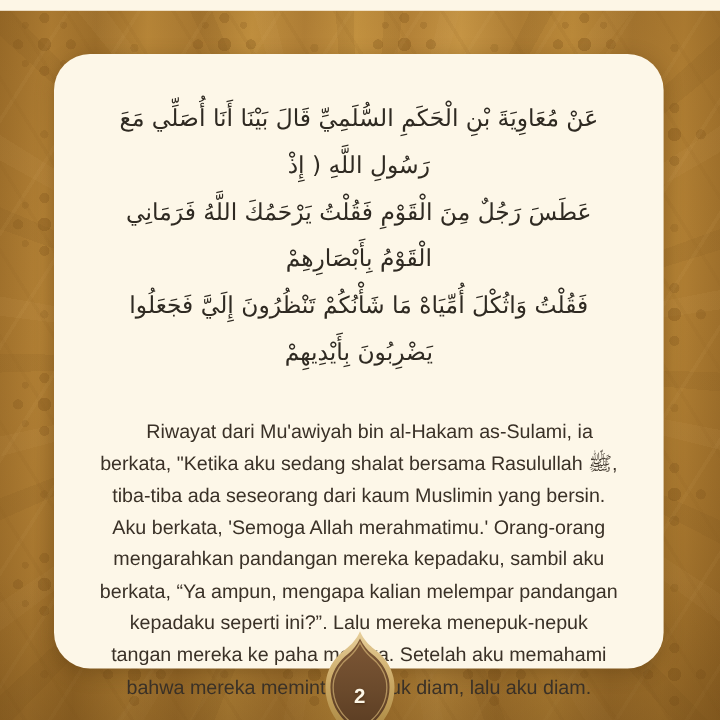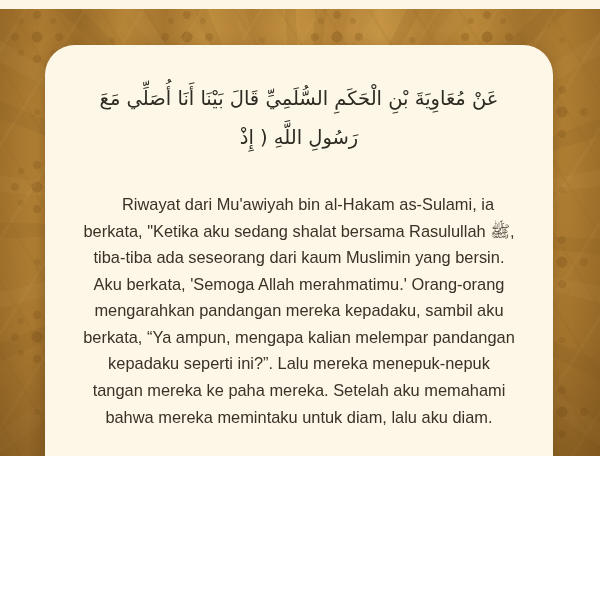--- a/index.html
+++ b/index.html
@@ -6,21 +6,21 @@
 
   html, body {
     width:600px; height:600px;
     overflow:hidden;
     font-family:"Liberation Sans", sans-serif;
   }
 
   
   #page {
     position:relative;
-    width:600px; height:456px;
+    width:600px; height:600px;
     background:#a8772f;
     overflow:hidden;
   }
 
   
   .bg-base {
     position:absolute; inset:0;
     background:
       linear-gradient(92deg,
         #9a6b28 0%,  #b07e33 7%,  #9c6d29 13%, #b98738 20%,
@@ -171,20 +171,22 @@
   <div class="bg-arabesque"></div>
   <div class="bg-vines"></div>
   <div class="bg-bloom"></div>
   <div class="bg-top-strip"></div>
   <div class="bg-bottom-vignette"></div>
 
   <div id="card">
 
     <div id="arabic">
       <p>عَنْ مُعَاوِيَةَ بْنِ الْحَكَمِ السُّلَمِيِّ قَالَ بَيْنَا أَنَا أُصَلِّي مَعَ رَسُولِ اللَّهِ ( إِذْ</p>
+      <p>عَطَسَ رَجُلٌ مِنَ الْقَوْمِ فَقُلْتُ يَرْحَمُكَ اللَّهُ فَرَمَانِي الْقَوْمُ بِأَبْصَارِهِمْ</p>
+      <p>فَقُلْتُ وَاثُكْلَ أُمِّيَاهْ مَا شَأْنُكُمْ تَنْظُرُونَ إِلَيَّ فَجَعَلُوا يَضْرِبُونَ بِأَيْدِيهِمْ</p>
     </div>
 
     <div id="translation">
       <p>Riwayat dari Mu'awiyah bin al-Hakam as-Sulami, ia berkata, "Ketika aku sedang shalat bersama Rasulullah ﷺ, tiba-tiba ada seseorang dari kaum Muslimin yang bersin. Aku berkata, 'Semoga Allah merahmatimu.' Orang-orang mengarahkan pandangan mereka kepadaku, sambil aku berkata, “Ya ampun, mengapa kalian melempar pandangan kepadaku seperti ini?”. Lalu mereka menepuk-nepuk tangan mereka ke paha mereka. Setelah aku memahami bahwa mereka memintaku untuk diam, lalu aku diam.</p>
     </div>
 
   </div>
 
   <div id="page-badge">
     <svg viewBox="0 0 84 90" xmlns="http://www.w3.org/2000/svg" aria-hidden="true">

